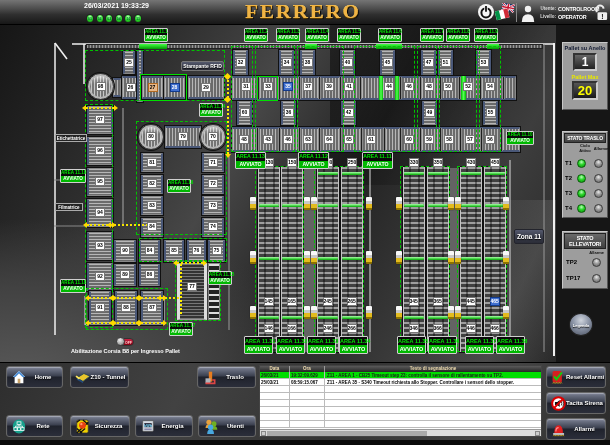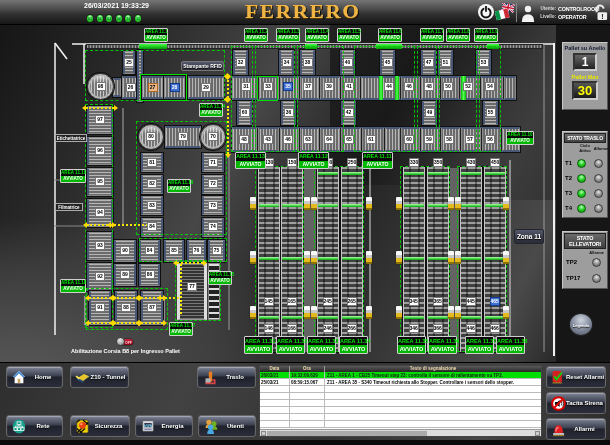--- a/index.html
+++ b/index.html
@@ -510,21 +510,21 @@
 <div class="al" style="left:496px;top:336px;width:29px">
       <div class="al1" style="font-size:5.5px;line-height:8px">AREA 11.38</div>
       <div class="al2" style="font-size:5.5px;line-height:8px">AVVIATO</div>
     </div>
 <div style="position:absolute;left:514px;top:229px;width:30px;height:15px;background:linear-gradient(180deg,#555a6e 0%,#3a3d4a 50%,#2b2d38 100%);border:1px solid #23242c;border-radius:2px;color:#fff;font-size:6.5px;font-weight:bold;text-align:center;line-height:14px;z-index:40;text-shadow:0 1px 1px #000">Zona 11</div>
 <div style="position:absolute;left:556px;top:25px;width:54px;height:337px;background:#161616;z-index:8"></div>
 <div class="pan" style="left:562px;top:42px;width:46px;height:68px">
       <div style="color:#101830;font-size:5.5px;font-weight:bold;text-align:center;margin-top:2px">Pallet su Anello</div>
       <div style="margin:2px auto 0;width:24px;height:18px;background:linear-gradient(180deg,#666,#222);border:2px solid;border-color:#333 #ccc #ccc #333;color:#fff;font-size:12px;font-weight:bold;text-align:center;line-height:15px">1</div>
       <div style="color:#e8e800;font-size:5.5px;font-weight:bold;text-align:center;margin-top:3px">Pallet Max</div>
-      <div style="margin:1px auto 0;width:26px;height:19px;background:linear-gradient(180deg,#555,#1a1a1a);border:2px solid;border-color:#333 #ccc #ccc #333;color:#ffff00;font-size:13px;font-weight:bold;text-align:center;line-height:16px">30</div>
+      <div style="margin:1px auto 0;width:26px;height:19px;background:linear-gradient(180deg,#555,#1a1a1a);border:2px solid;border-color:#333 #ccc #ccc #333;color:#ffff00;font-size:13px;font-weight:bold;text-align:center;line-height:16px">20</div>
     </div>
 <div class="pan" style="left:562px;top:131px;width:46px;height:87px">
       <div class="phd" style="font-size:5px;line-height:8px">STATO TRASLO</div>
       <div style="position:absolute;left:12px;top:12px;width:20px;color:#111;font-size:4px;font-weight:bold;text-align:center;line-height:4.5px">Ciclo<br>Attivo</div>
       <div style="position:absolute;left:30px;top:14px;width:16px;color:#111;font-size:4px;font-weight:bold;text-align:center">Allarme</div>
     </div>
 <div style="position:absolute;left:565px;top:160px;width:10px;height:8px;color:#000;font-size:6px;font-weight:bold;z-index:12">T1</div>
 <div style="position:absolute;left:577px;top:159px;width:9px;height:9px;border-radius:50%;background:radial-gradient(circle at 50% 30%, #b8ffb8 0%, #27d427 45%, #089308 100%);border:1px solid #0a5c0a;box-sizing:border-box;z-index:12"></div>
 <div style="position:absolute;left:594px;top:159px;width:9px;height:9px;border-radius:50%;background:radial-gradient(circle at 50% 30%, #e8e8e8 0%, #9a9a9a 45%, #606060 100%);border:1px solid #3c3c3c;box-sizing:border-box;z-index:12"></div>
 <div style="position:absolute;left:565px;top:175px;width:10px;height:8px;color:#000;font-size:6px;font-weight:bold;z-index:12">T2</div>

